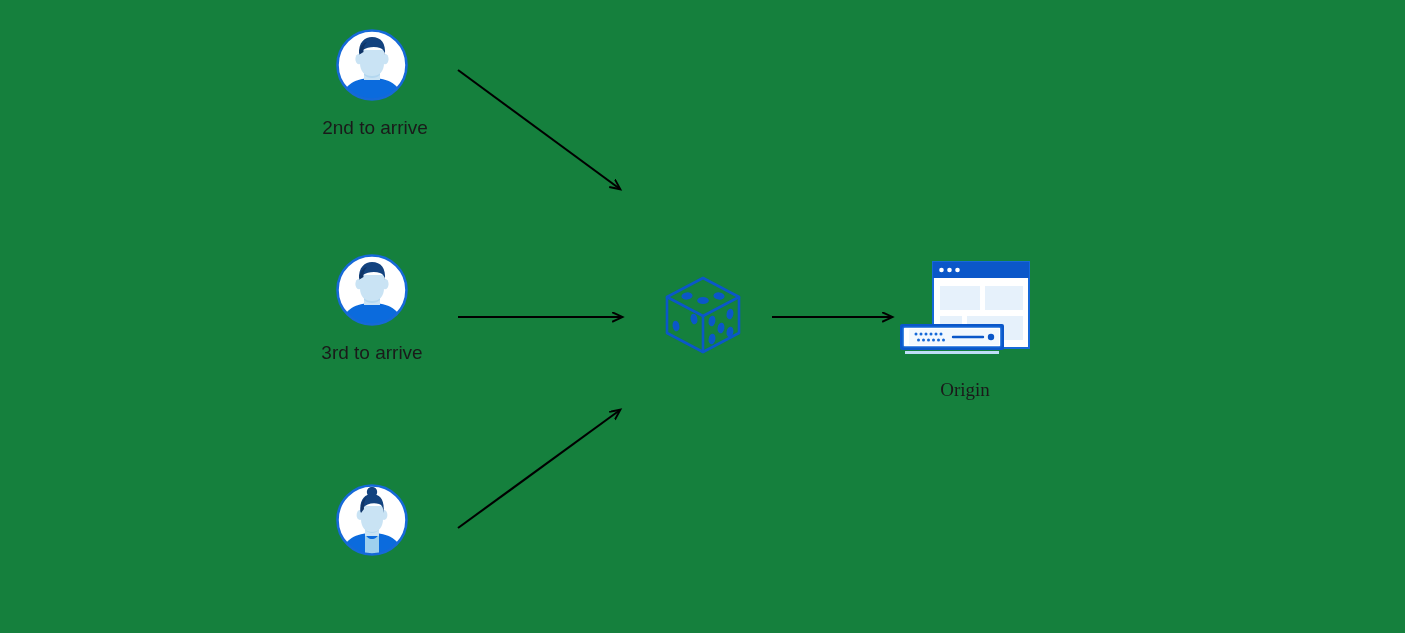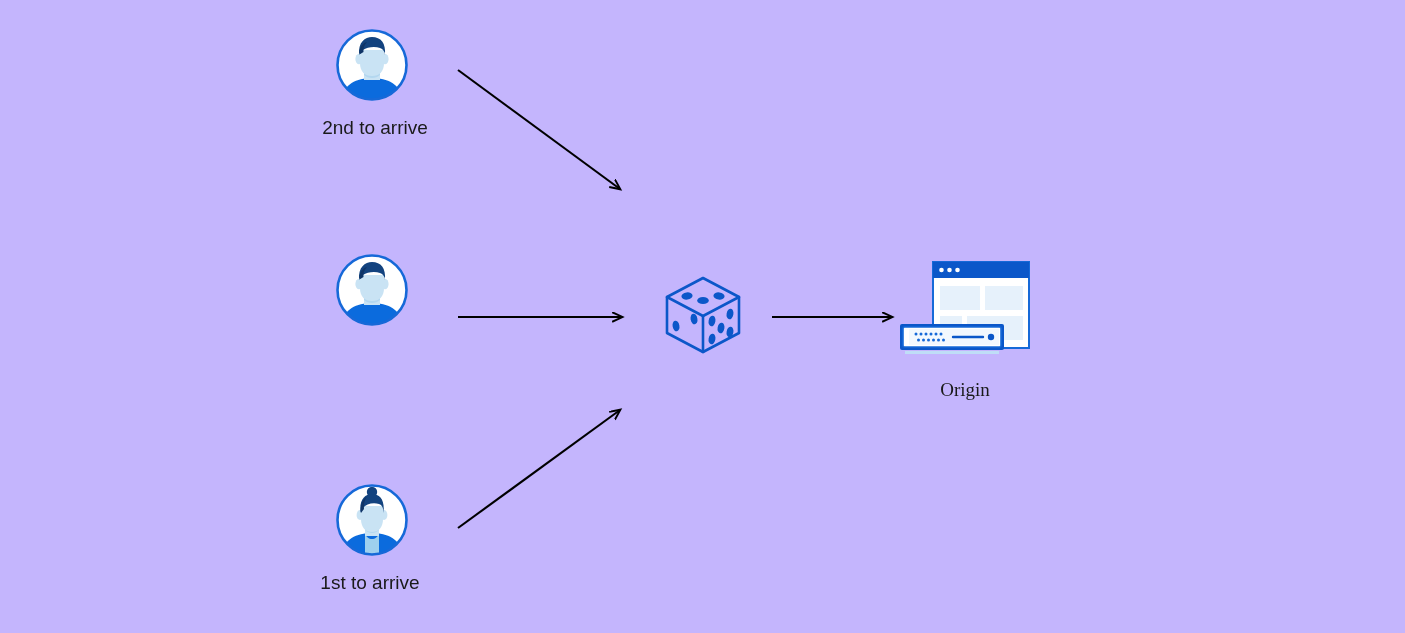--- a/index.html
+++ b/index.html
@@ -7,21 +7,21 @@
     padding: 0;
     background: #ffffff;
   }
   body {
     font-family: "Liberation Sans", sans-serif;
   }
   #canvas {
     position: relative;
     width: 1405px;
     height: 633px;
-    background: #c4b5fd;
+    background: #15803d;
     overflow: hidden;
   }
   .node {
     position: absolute;
   }
   .label {
     position: absolute;
     font-family: "Liberation Sans", sans-serif;
     font-size: 19px;
     color: #1a1a1a;
@@ -106,20 +106,21 @@
         <ellipse cx="24" cy="31" rx="3.6" ry="5.2" fill="#C9E3F4"></ellipse>
         <ellipse cx="50" cy="31" rx="3.6" ry="5.2" fill="#C9E3F4"></ellipse>
         <path d="M 25 22 L 49 22 L 49 35 C 49 44 44 48 37 48 C 30 48 25 44 25 35 Z" fill="#C9E3F4"></path>
         <path d="M 24 27 C 23 14 30 9 37 9 C 46 9 51 15 50 27 C 50 24 48 21 45 20
                  C 40 18 32 19 28 22 C 26 23 24.5 25 24 27 Z" fill="#13437F"></path>
         <path d="M 24.5 26.5 C 24 19 28 15 32 14 C 29 17 28 21 28.5 24 Z" fill="#0F3466"></path>
       </g>
       <circle cx="37" cy="37" r="34.5" fill="none" stroke="#1669D8" stroke-width="2.6"></circle>
     </svg>
   </div>
+  <div class="label" style="left:252px; top:343px; width:240px;">3rd to arrive</div>
 
   <div class="node avatar-wrap" style="left:335px; top:483px;">
     <svg width="74" height="74" viewBox="0 0 74 74">
       <defs>
         <clipPath id="clipC">
             <circle cx="37" cy="37" r="34.5"></circle>
           </clipPath>
       </defs>
       <g clip-path="url(#clipC)">
         <rect x="0" y="0" width="74" height="74" fill="#ffffff"></rect>
@@ -137,21 +138,20 @@
         <path d="M 26 23 L 48 23 L 48 36 C 48 45 43 49 37 49 C 31 49 26 45 26 36 Z" fill="#C9E3F4"></path>
 
         <circle cx="37" cy="9" r="5.2" fill="#13437F"></circle>
         <path d="M 25.5 30 C 24 17 29.5 11 37 11 C 45 11 50 17 48.5 30
                  C 48.5 25 47 22 44 21 C 38 19 31 21 28 25 C 26.5 27 25.8 28.5 25.5 30 Z" fill="#13437F"></path>
         <path d="M 26 30 C 25 21 28 16 32 13.5 C 29.5 17 28.5 22 29 26 Z" fill="#0F3466"></path>
       </g>
       <circle cx="37" cy="37" r="34.5" fill="none" stroke="#1669D8" stroke-width="2.6"></circle>
     </svg>
   </div>
-  <div class="label" style="left:250px; top:573px; width:240px;">1st to arrive</div>
 
   <div class="node dice-wrap" style="left:660px; top:272px;">
     <svg width="86" height="86" viewBox="0 0 86 86">
       <g fill="none" stroke="#0B57C9" stroke-width="2.6" stroke-linejoin="round" stroke-linecap="round">
 
         <path d="M 43 6 L 79 25 L 79 61 L 43 80 L 7 61 L 7 25 Z"></path>
 
         <path d="M 7 25 L 43 44 L 79 25"></path>
 
         <path d="M 43 44 L 43 80"></path>

